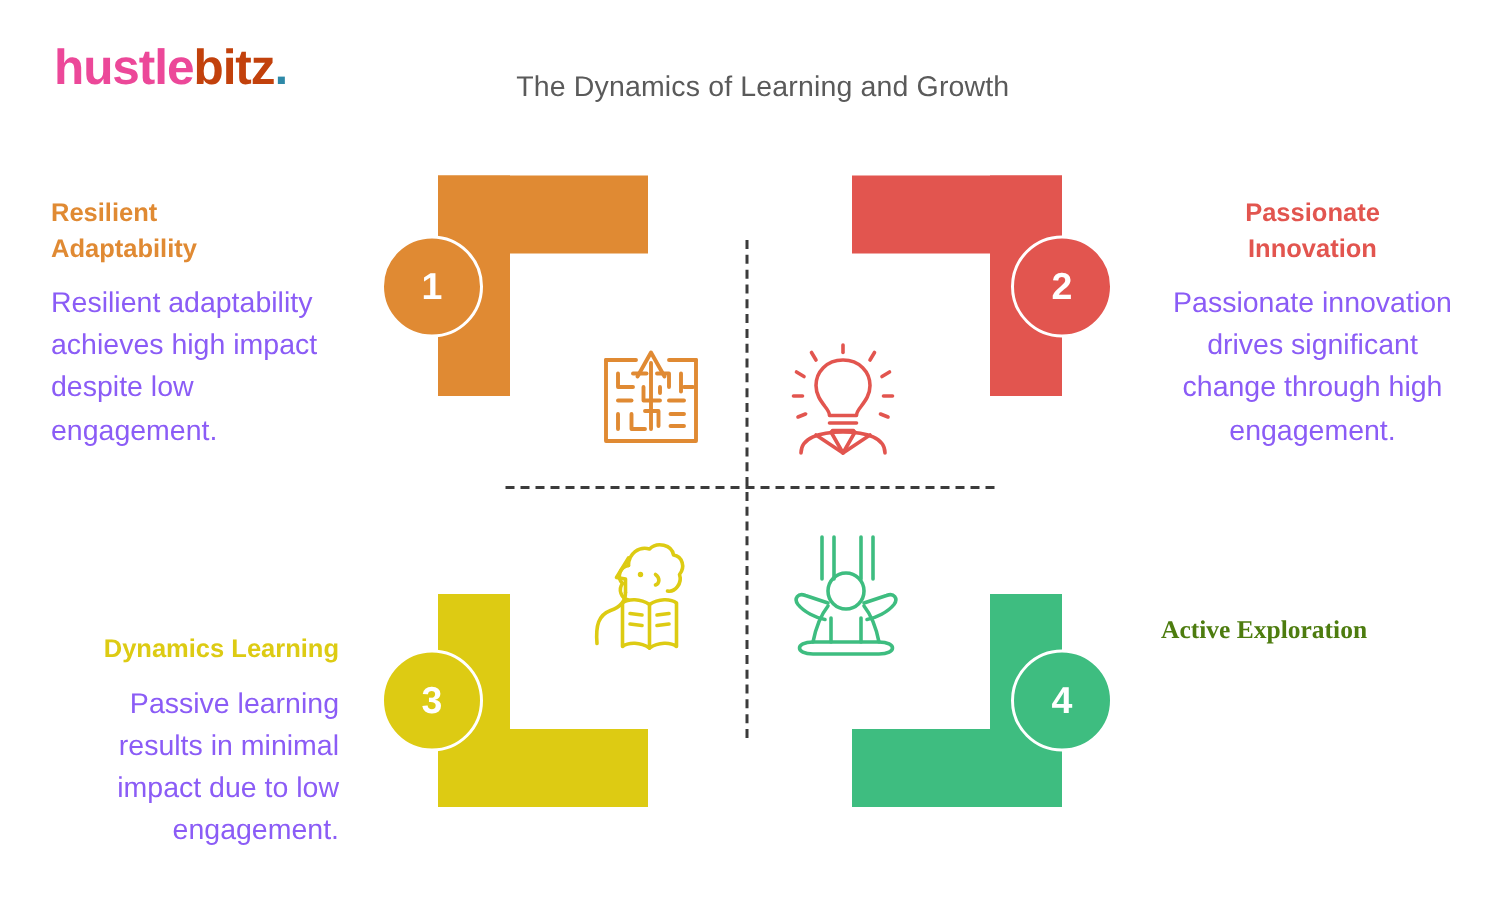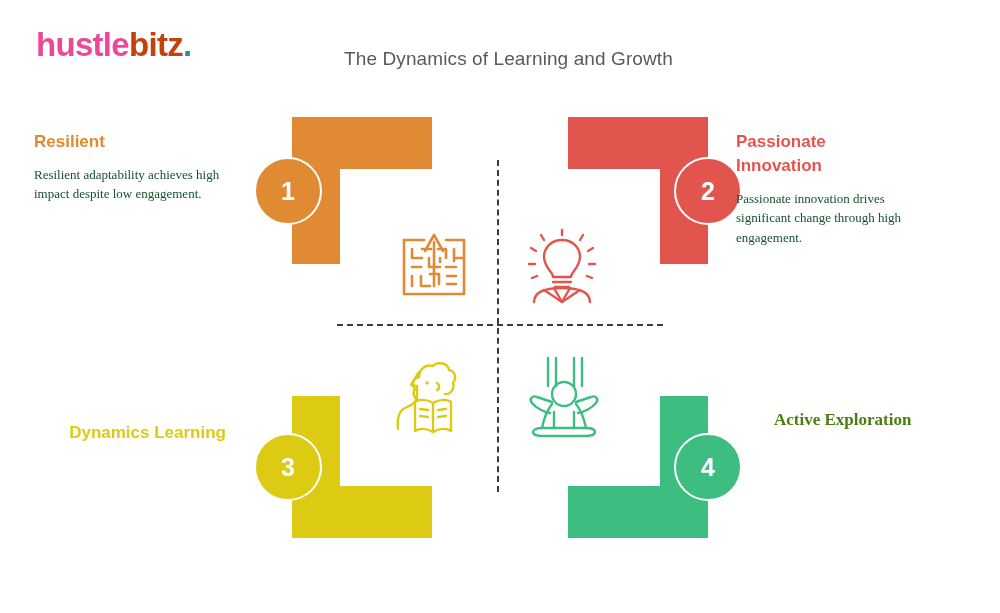--- a/index.html
+++ b/index.html
@@ -111,30 +111,29 @@
 
   
   .qtext { position: absolute; }
   .qhead {
     font-size: 17px;
     font-weight: bold;
     line-height: 1.42;
     margin-bottom: 11px;
   }
   .qbody {
-    font-size: 13px;
-    color: #14532d;
+    font-size: 19px;
+    color: #8b5cf6;
     line-height: 1.48;
-    font-family: Liberation Serif, serif;
   }
 
   #text-1 { left: 34px;  top: 130px; width: 192px; text-align: left; }
   #text-1 .qhead { color: #E08A33; }
 
-  #text-2 { left: 736px; top: 130px; width: 200px; text-align: left; }
+  #text-2 { left: 775px; top: 130px; width: 200px; text-align: center; }
   #text-2 .qhead { color: #E2554F; }
 
   #text-3 { left: 28px;  top: 421px; width: 198px; text-align: right; }
   #text-3 .qhead { color: #DDCB13; }
 
   #text-4 { left: 774px; top: 408px; width: 190px; text-align: left; }
   #text-4 .qhead { color: #4d7c0f; font-family: Liberation Serif, serif; }
 
   .qhead .l2 { display: block; }
 </style>
@@ -177,20 +176,21 @@
       <path d="M36 58 L36 14"></path>
       <path d="M27 23 L36 7 L45 23"></path>
     </svg>
   </div>
 
   <div class="badge" id="badge-1">1</div>
 
   <div class="qtext" id="text-1">
     <div class="qhead">
       <span>Resilient</span>
+      <span class="l2">Adaptability</span>
     </div>
     <div class="qbody">Resilient adaptability achieves high impact despite low engagement.</div>
   </div>
 
   <div class="bar" id="q2-arm"></div>
   <div class="bar" id="q2-stem"></div>
 
   <div class="qicon" id="icon-2">
     <svg width="76" height="78" viewBox="0 0 76 78" fill="none" stroke="#E2554F" stroke-width="2.4" stroke-linecap="round" stroke-linejoin="round">
       <path d="M38 14 C27 14 20 22 20 31 C20 37 23 41 26 45 C28 47.5 29 49 29 51 L47 51 C47 49 48 47.5 50 45 C53 41 56 37 56 31 C56 22 49 14 38 14 Z"></path>
@@ -241,20 +241,21 @@
       <path d="M45 60 L53 59"></path>
     </svg>
   </div>
 
   <div class="badge" id="badge-3">3</div>
 
   <div class="qtext" id="text-3">
     <div class="qhead">
       <span>Dynamics Learning</span>
     </div>
+    <div class="qbody">Passive learning results in minimal impact due to low engagement.</div>
   </div>
 
   <div class="bar" id="q4-arm"></div>
   <div class="bar" id="q4-stem"></div>
 
   <div class="qicon" id="icon-4">
     <svg width="80" height="86" viewBox="0 0 80 86" fill="none" stroke="#3EBD80" stroke-width="2.4" stroke-linecap="round" stroke-linejoin="round">
       <path d="M24 6 L24 34"></path>
       <path d="M32 6 L32 34"></path>
       <path d="M50 6 L50 34"></path>

